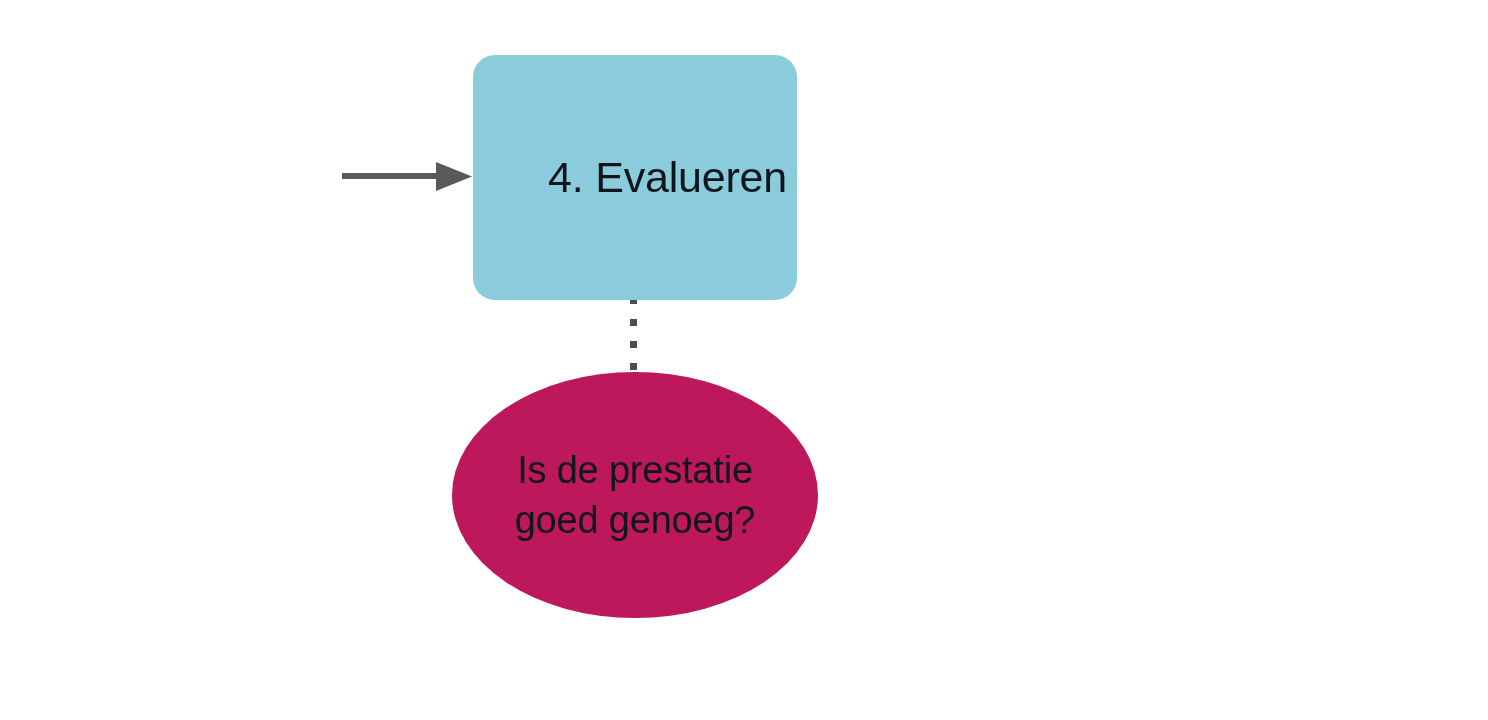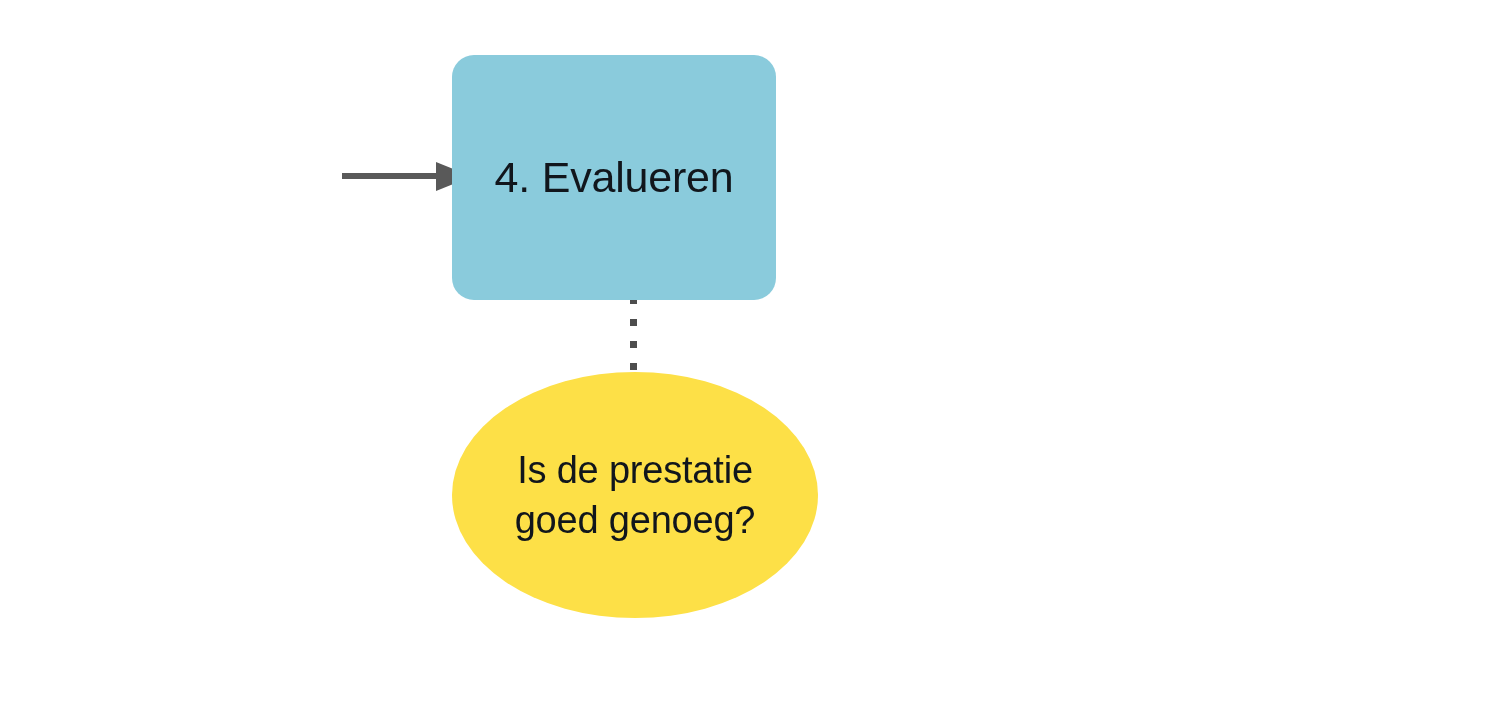--- a/index.html
+++ b/index.html
@@ -40,37 +40,38 @@
   #box-model-trainen {
     left: 38px;
     top: 55px;
     width: 300px;
     height: 243px;
     background: #8ACBDC;
     font-size: 43px;
   }
 
   #box-evalueren {
-    left: 452px;
+    left: 473px;
     top: 55px;
     width: 324px;
     height: 245px;
     background: #8ACBDC;
     font-size: 43px;
+    justify-content: flex-end;
   }
 
   
   #ellipse-prestatie {
     position: absolute;
     left: 452px;
     top: 372px;
     width: 366px;
     height: 246px;
     border-radius: 50%;
-    background: #fde047;
+    background: #be185d;
     display: flex;
     align-items: center;
     justify-content: center;
     text-align: center;
     color: #11161c;
     font-size: 38px;
     line-height: 1.32;
     letter-spacing: -0.2px;
     white-space: pre-line;
     box-sizing: border-box;

